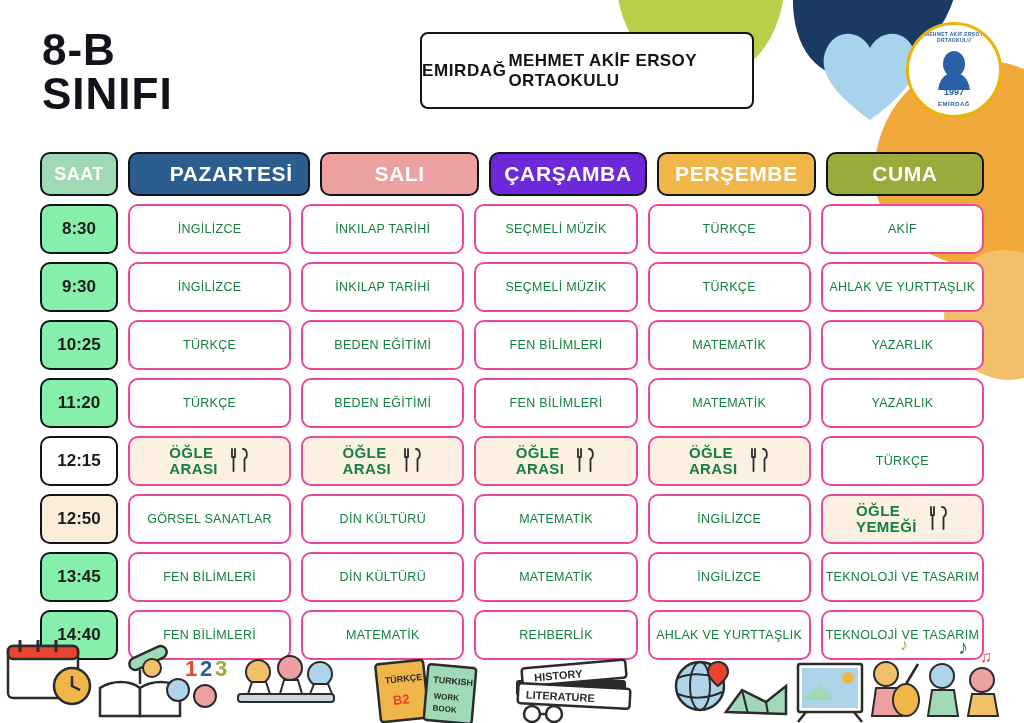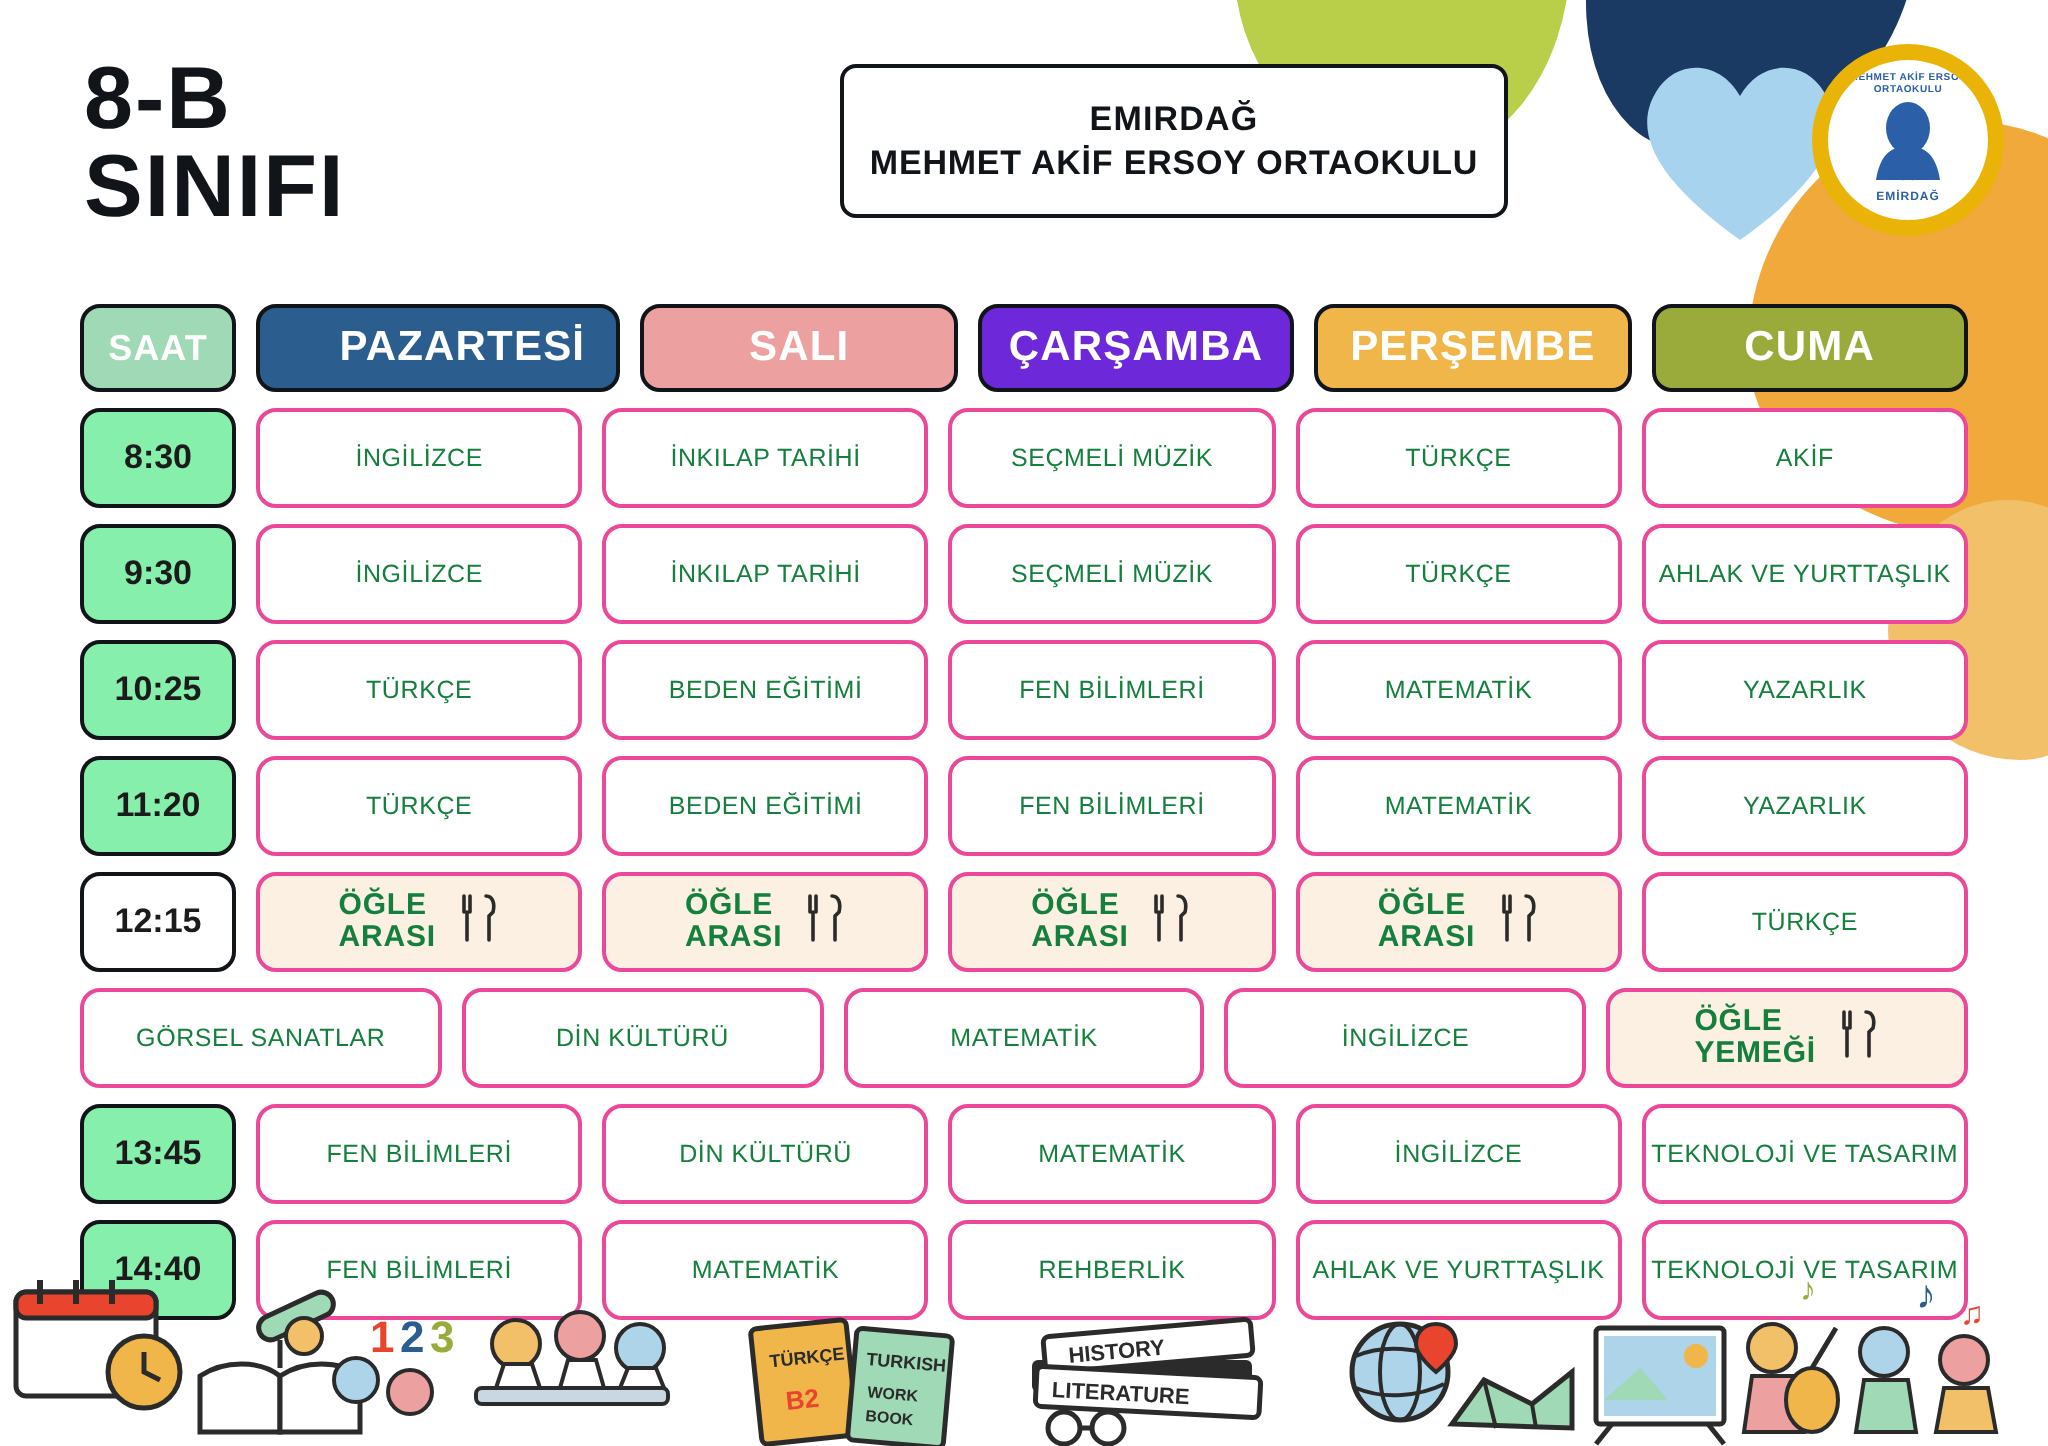--- a/index.html
+++ b/index.html
@@ -59,39 +59,39 @@
   .title-block div { white-space: nowrap; }
 
   .school-box {
     position: absolute;
     left: 420px; top: 32px;
     width: 330px; height: 73px;
     border: 2.5px solid #111418;
     border-radius: 8px;
     background: #ffffff;
     display: flex;
-    flex-direction: column;
+    flex-direction: row;
     align-items: center;
     justify-content: center;
     gap: 2px;
   }
   .school-box .l1 {
     font-size: 17px; font-weight: bold; letter-spacing: .6px; color: #111418;
   }
   .school-box .l2 {
     font-size: 17px; font-weight: bold; letter-spacing: .4px; color: #111418;
   }
 
   .logo {
     position: absolute;
     right: 22px; top: 22px;
     width: 96px; height: 96px;
     border-radius: 50%;
     background: #ffffff;
-    border: 8px solid #eab308;
+    border: 3px solid #eab308;
     box-sizing: border-box;
     display: flex; align-items: center; justify-content: center;
     overflow: hidden;
   }
   .logo .ring-text {
     position: absolute; top: 6px; left: 0; right: 0;
     text-align: center; font-size: 5px; font-weight: bold;
     color: #2b5fa8; letter-spacing: .3px;
   }
   .logo .ring-text2 {
@@ -300,20 +300,21 @@
               <div>ARASI</div>
             </div>
             <span><svg class="cutlery" viewBox="0 0 22 26" aria-hidden="true">
                 <path d="M4 2 L4 10 M7 2 L7 10 M5.5 10 L5.5 24" stroke="#2b2b2b" stroke-width="1.8" fill="none" stroke-linecap="round"></path>
                 <path d="M15 2 C18.5 2 19.5 6 18.5 10 L16.5 12 L16.5 24" stroke="#2b2b2b" stroke-width="1.8" fill="none" stroke-linecap="round"></path>
               </svg></span>
           </div>
           <div class="cell">TÜRKÇE</div>
         </div>
         <div class="row body-row noon">
+          <div class="cell-time">12:50</div>
           <div class="cell">GÖRSEL SANATLAR</div>
           <div class="cell">DİN KÜLTÜRÜ</div>
           <div class="cell">MATEMATİK</div>
           <div class="cell">İNGİLİZCE</div>
           <div class="cell lunch">
             <div class="lunch-label">
               <div>ÖĞLE</div>
               <div>YEMEĞİ</div>
             </div>
             <span><svg class="cutlery" viewBox="0 0 22 26" aria-hidden="true">

